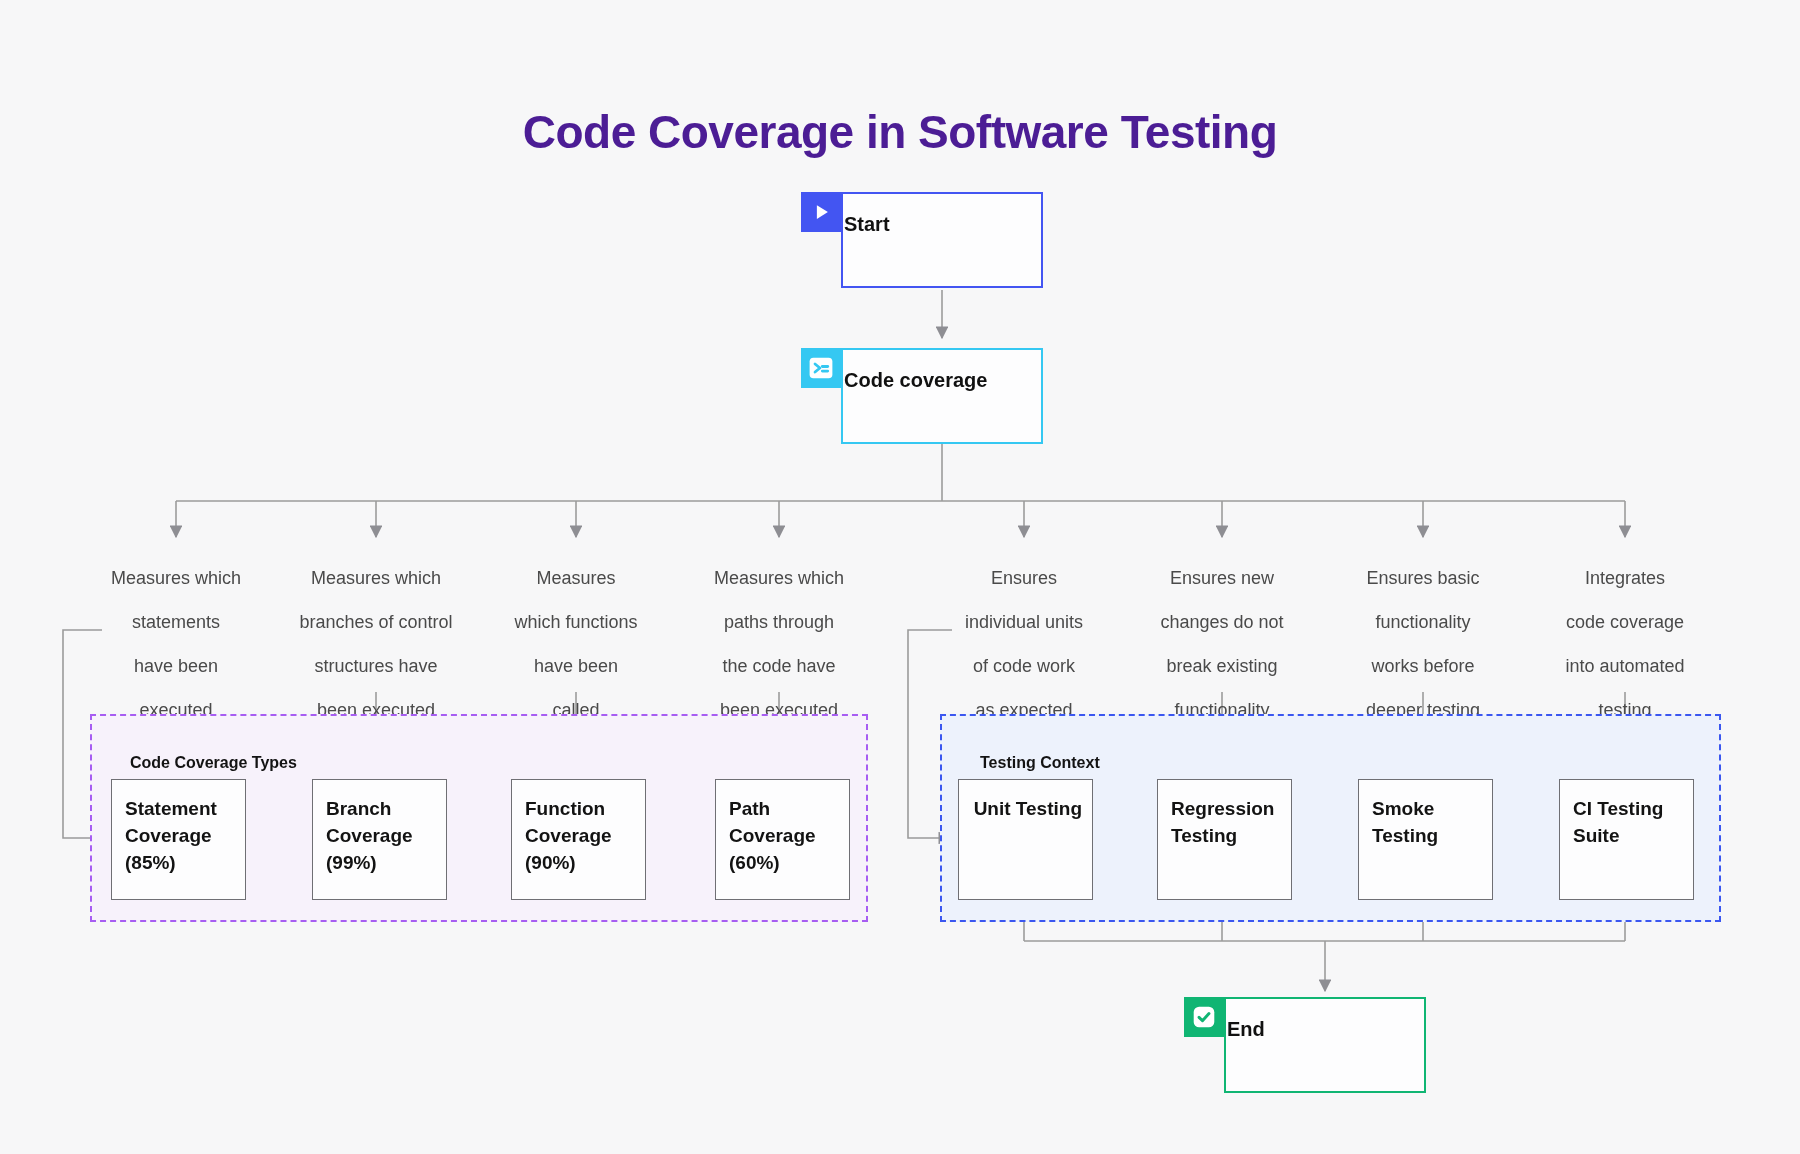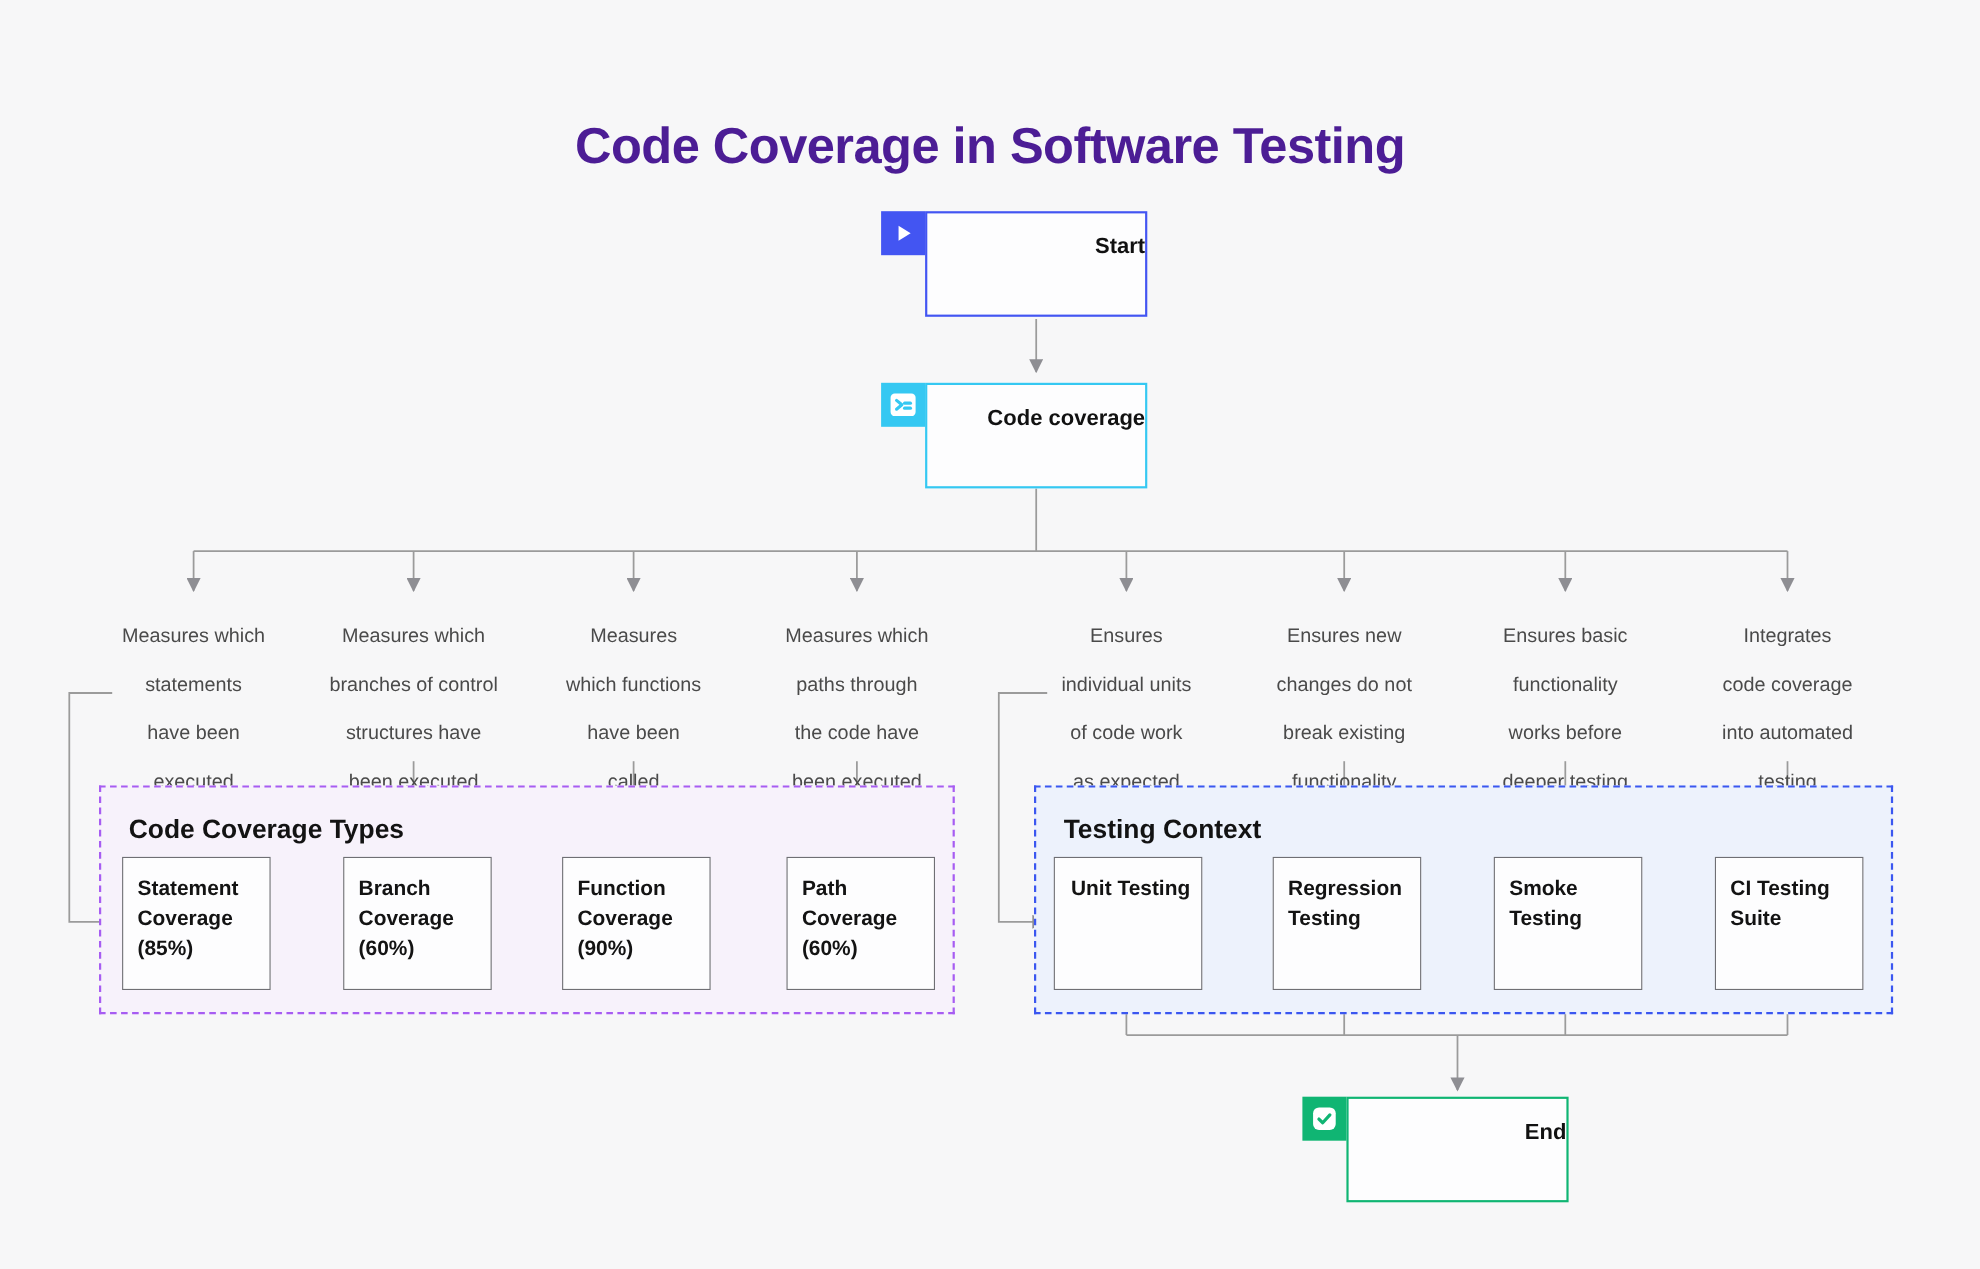--- a/index.html
+++ b/index.html
@@ -13,29 +13,29 @@
   .node{position:absolute;width:202px;height:96px;background:#fdfdfe;border:2px solid;
     box-sizing:border-box;z-index:3;}
   .node-start{border-color:#4355f2;}
   .node-cc{border-color:#35c8f2;}
   .node-end{border-color:#10b573;}
   .node-icon{position:absolute;left:-42px;top:-2px;width:40px;height:40px;
     display:flex;align-items:center;justify-content:center;}
   .icon-bg-blue{background:#4355f2;}
   .icon-bg-cyan{background:#35c8f2;}
   .icon-bg-green{background:#10b573;}
-  .node-label{display:block;padding:19px 0 0 23px;font-size:20px;font-weight:700;color:#111;text-align:right;}
+  .node-label{display:block;padding:19px 0 0 1px;font-size:20px;font-weight:700;color:#111;}
 
   .edge-label{position:absolute;width:180px;top:556px;text-align:center;
     font-size:18px;line-height:44px;color:#4a4a4a;white-space:pre-line;z-index:2;}
 
   .group{position:absolute;top:714px;height:208px;box-sizing:border-box;border:2px dashed;z-index:2;}
   .group-coverage{left:90px;width:778px;border-color:#a75df2;background:#f7f2fb;}
   .group-testing{left:940px;width:781px;border-color:#3b57f0;background:#edf2fc;}
-  .group-title{position:absolute;left:22px;top:22px;margin:3px;font-size:24px;font-weight:700;color:#131313;}
+  .group-title{position:absolute;left:22px;top:22px;margin:16px;font-size:16px;font-weight:700;color:#131313;}
   .gbox{position:absolute;top:63px;width:135px;height:121px;background:#fdfdfe;
     border:1.5px solid #6f6f74;box-sizing:border-box;padding:15px 10px 0 13px;
     font-size:19px;font-weight:700;line-height:27px;color:#131313;}
   .g1 .b1{left:19px;}  .g1 .b2{left:220px;} .g1 .b3{left:419px;} .g1 .b4{left:623px;}
   .g2 .b1{left:16px;text-align:right;}  .g2 .b2{left:215px;} .g2 .b3{left:416px;} .g2 .b4{left:617px;}
 </style>
 </head>
 <body>
 
 <div class="canvas">
@@ -139,21 +139,21 @@
 works before
 deeper testing</div>
   <div class="edge-label" style="left:1535px">Integrates
 code coverage
 into automated
 testing</div>
 
   <section class="group group-coverage g1">
     <h2 class="group-title">Code Coverage Types</h2>
     <div class="gbox b1">Statement Coverage (85%)</div>
-    <div class="gbox b2">Branch Coverage (60%)</div>
+    <div class="gbox b2">Branch Coverage (99%)</div>
     <div class="gbox b3">Function Coverage (90%)</div>
     <div class="gbox b4">Path Coverage (60%)</div>
   </section>
 
   <section class="group group-testing g2">
     <h2 class="group-title">Testing Context</h2>
     <div class="gbox b1">Unit Testing</div>
     <div class="gbox b2">Regression Testing</div>
     <div class="gbox b3">Smoke Testing</div>
     <div class="gbox b4">CI Testing Suite</div>

